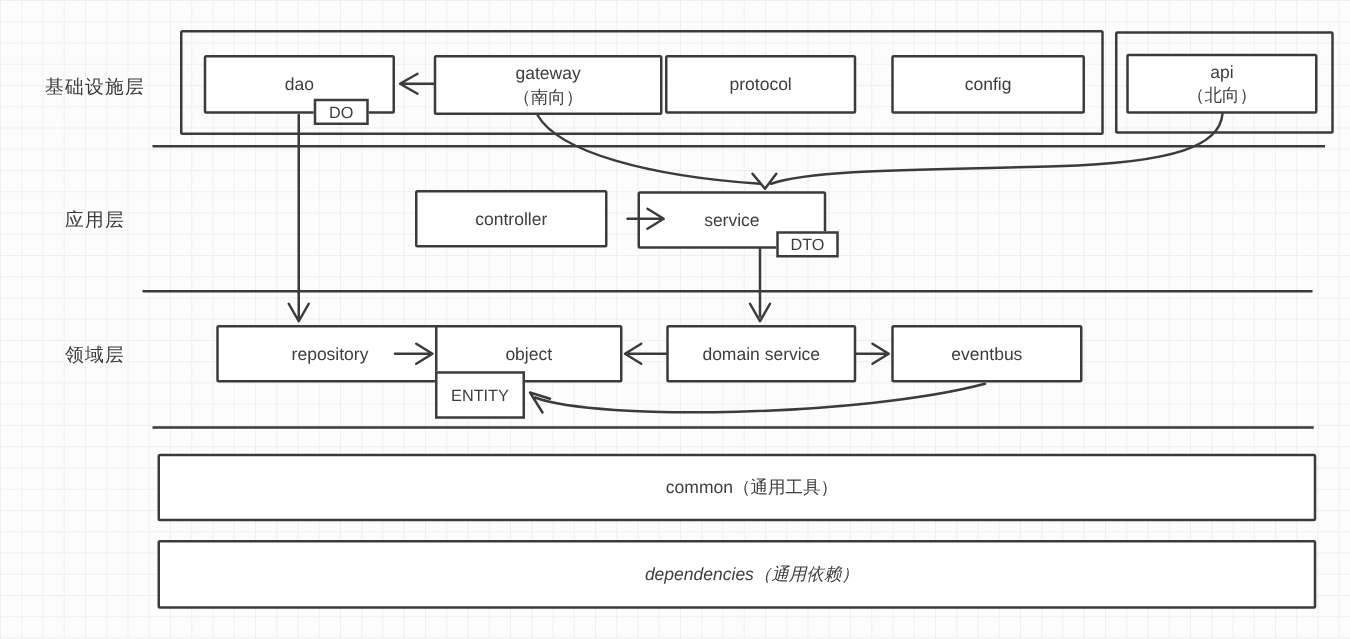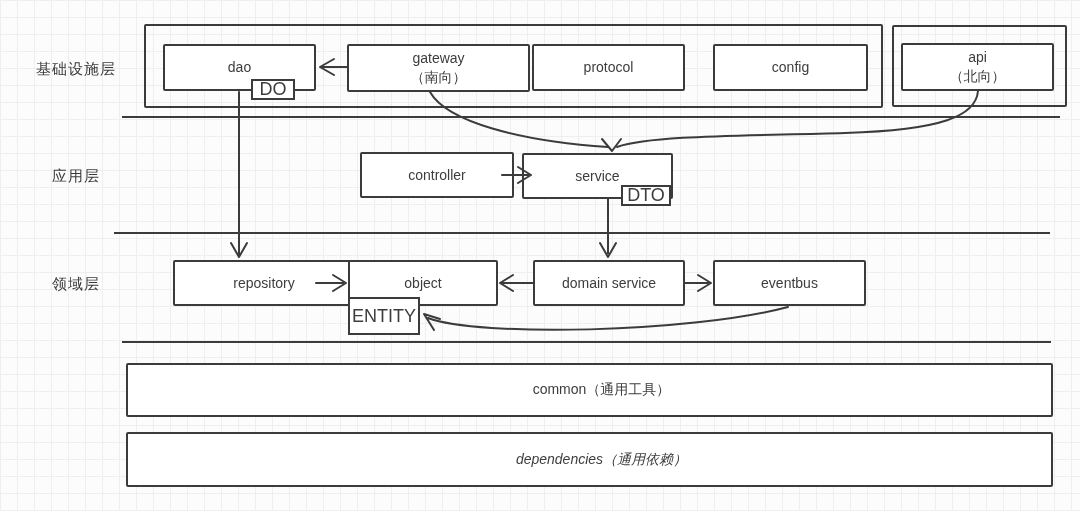--- a/index.html
+++ b/index.html
@@ -46,21 +46,21 @@
     line-height:19px;
     box-sizing:border-box;
   }
   .tag{
     position:absolute;
     border:2px solid #3b3b3b;
     background:#ffffff;
     display:flex;
     align-items:center;
     justify-content:center;
-    font-size:18px;
+    font-size:13px;
     color:#3d3d3d;
     box-sizing:border-box;
     z-index:6;
   }
   .separator{
     position:absolute;
     height:2px;
     background:#3b3b3b;
   }
   .bar{
@@ -119,24 +119,24 @@
   <div class="node" style="left:901px;top:43px;width:153px;height:48px;">
     <span>api</span>
     <span>（北向）</span>
   </div>
   <div class="tag" style="left:251px;top:79px;width:44px;height:21px;">
     <span>DO</span>
   </div>
 
   <div class="separator" style="left:122px;top:116px;width:938px;"></div>
 
-  <div class="node" style="left:360px;top:152px;width:154px;height:46px;">
+  <div class="node" style="left:332px;top:152px;width:154px;height:46px;">
     <span>controller</span>
   </div>
-  <div class="node" style="left:522px;top:153px;width:151px;height:46px;">
+  <div class="node" style="left:510px;top:153px;width:151px;height:46px;">
     <span>service</span>
   </div>
   <div class="tag" style="left:621px;top:185px;width:50px;height:21px;">
     <span>DTO</span>
   </div>
 
   <div class="separator" style="left:114px;top:232px;width:936px;"></div>
 
   <div class="node" style="left:173px;top:260px;width:182px;height:46px;">
     <span>repository</span>

